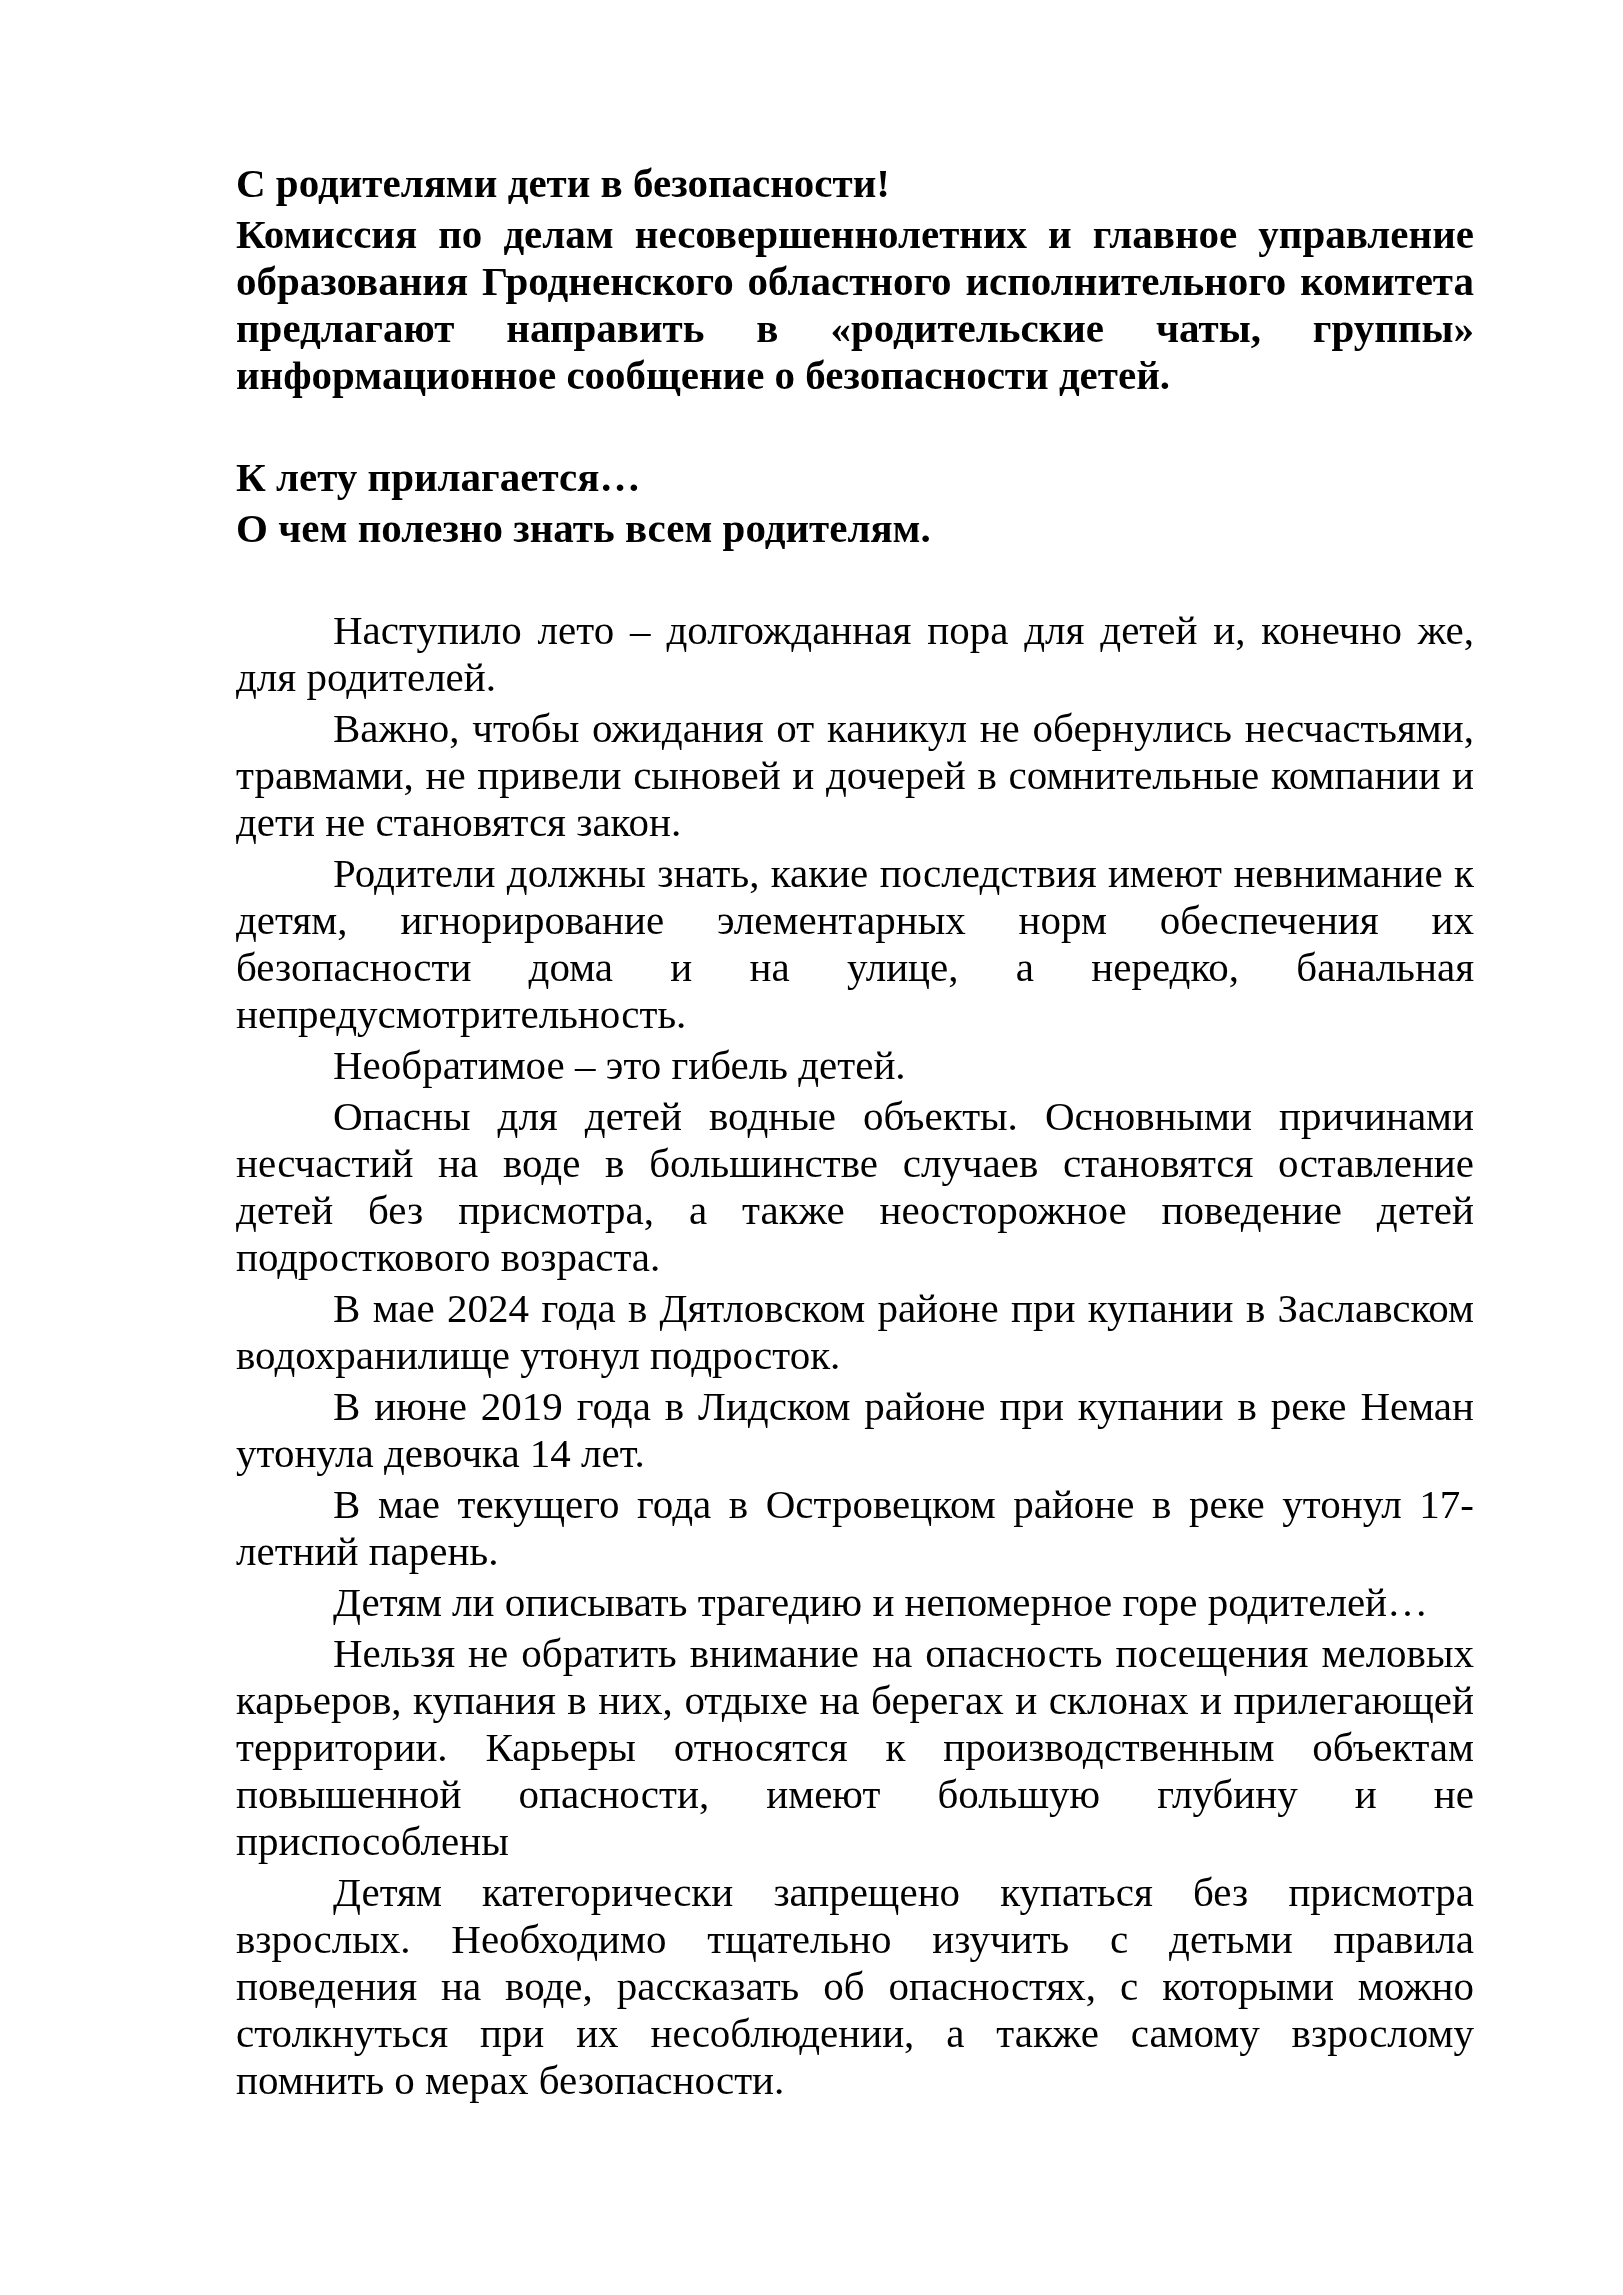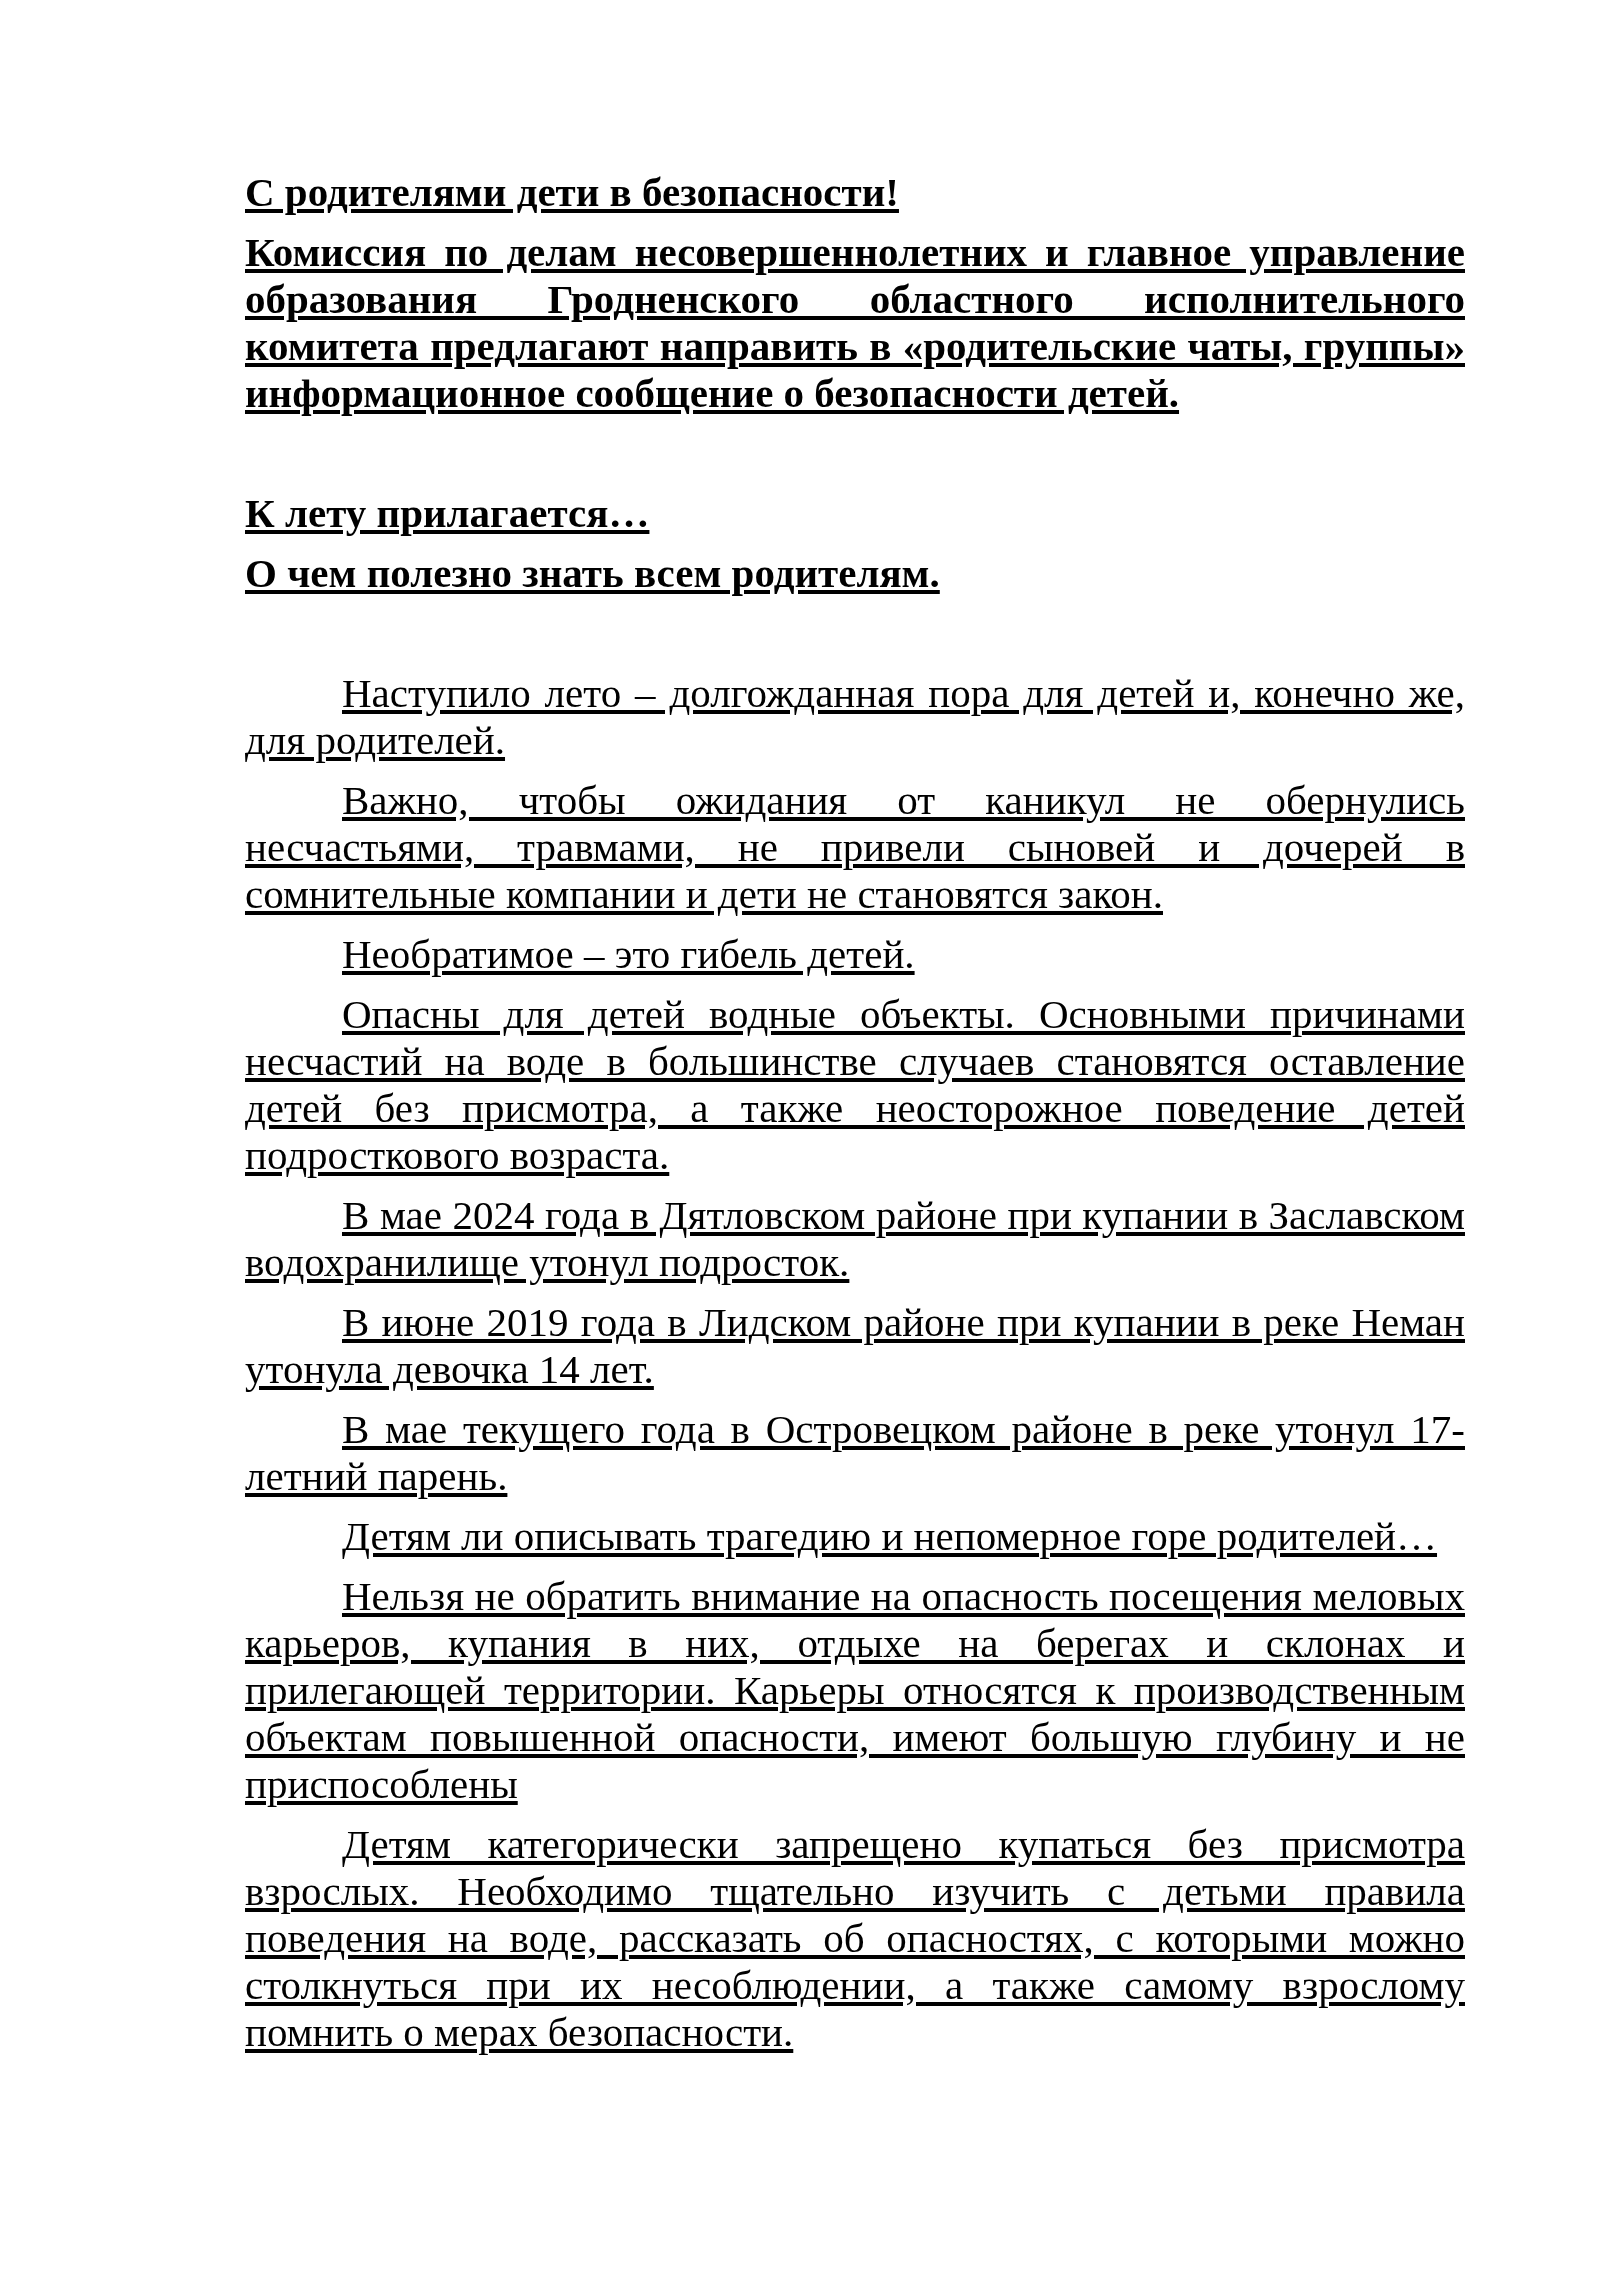--- a/index.html
+++ b/index.html
@@ -20,23 +20,22 @@
   .content {
     position: absolute;
     left: 232px;
     top: 156px;
     width: 1246px;
     font-size: 41px;
     line-height: 47px;
     text-align: justify;
   }
   .content p {
-    margin: 13px;
+    margin: 4px;
     padding: 0;
-    text-decoration: underline;
   }
   .bold { font-weight: bold; }
   .spacer { height: 47px; }
   .body-para { text-indent: 97px; }
 </style>
 </head>
 <body>
 
 <div class="page">
   <div class="content">
@@ -49,20 +48,21 @@
 
     <p class="bold">К лету прилагается…</p>
 
     <p class="bold">О чем полезно знать всем родителям.</p>
 
     <div class="spacer"></div>
 
     <div>
         <p class="body-para">Наступило лето – долгожданная пора для детей и, конечно же, для родителей.</p>
         <p class="body-para">Важно, чтобы ожидания от каникул не обернулись несчастьями, травмами, не привели сыновей и дочерей в сомнительные компании и дети не становятся закон.</p>
+        <p class="body-para">Родители должны знать, какие последствия имеют невнимание к детям, игнорирование элементарных норм обеспечения их безопасности дома и на улице, а нередко, банальная непредусмотрительность.</p>
         <p class="body-para">Необратимое – это гибель детей.</p>
         <p class="body-para">Опасны для детей водные объекты. Основными причинами несчастий на воде в большинстве случаев становятся оставление детей без присмотра, а также неосторожное поведение детей подросткового возраста.</p>
         <p class="body-para">В мае 2024 года в Дятловском районе при купании в Заславском водохранилище утонул подросток.</p>
         <p class="body-para">В июне 2019 года в Лидском районе при купании в реке Неман утонула девочка 14 лет.</p>
         <p class="body-para">В мае текущего года в Островецком районе в реке утонул 17-летний парень.</p>
         <p class="body-para">Детям ли описывать трагедию и непомерное горе родителей…</p>
         <p class="body-para">Нельзя не обратить внимание на опасность посещения меловых карьеров, купания в них, отдыхе на берегах и склонах и прилегающей территории. Карьеры относятся к производственным объектам повышенной опасности, имеют большую глубину и не приспособлены</p>
         <p class="body-para">Детям категорически запрещено купаться без присмотра взрослых. Необходимо тщательно изучить с детьми правила поведения на воде, рассказать об опасностях, с которыми можно столкнуться при их несоблюдении, а также самому взрослому помнить о мерах безопасности.</p>
       </div>
 

